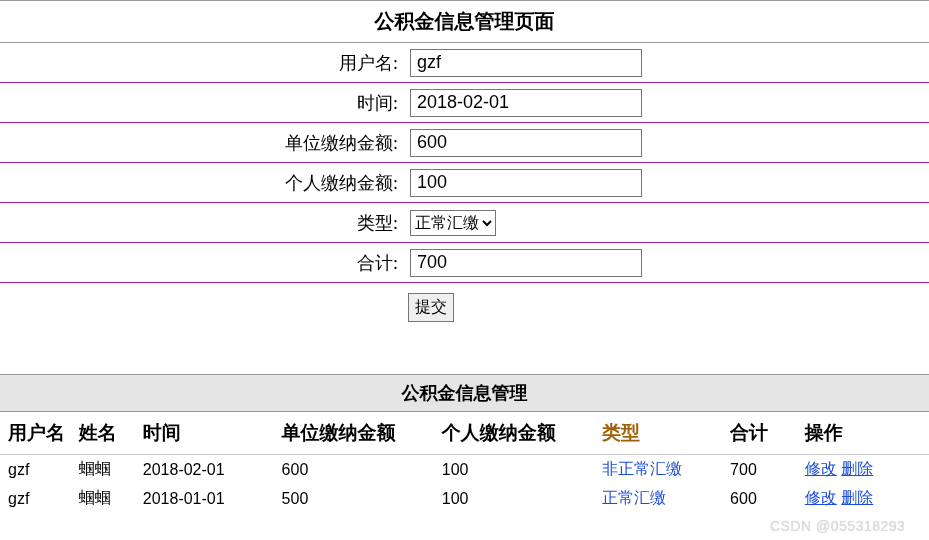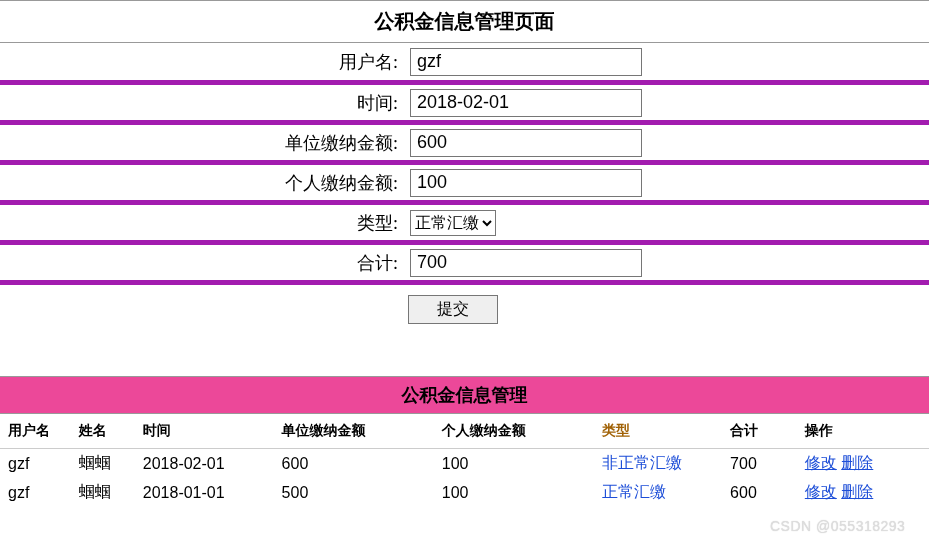--- a/index.html
+++ b/index.html
@@ -18,21 +18,21 @@
     .form-title {
       text-align: center;
       font-weight: bold;
       font-size: 20px;
       border: 1px solid #999;
       border-left: none;
       border-right: none;
       padding: 7px 0;
     }
     .form-row {
-      border-bottom: 5px solid #a21caf;
+      border-bottom: 1px solid #a21caf;
       height: 40px;
       margin-left: 44px;
     }
     .form-label {
       text-align: right;
       padding-right: 6px;
       vertical-align: middle;
       font-size: 18px;
       width: 404px;
     }
@@ -51,41 +51,41 @@
       background: #fff;
     }
     select {
       height: 26px;
       font-size: 16px;
       border: 1px solid #767676;
       background: #fff;
     }
     button {
       font-size: 16px;
-      padding: 3px 28px;
+      padding: 3px 6px;
       border: 1px solid #767676;
       background: #efefef;
       cursor: pointer;
     }
     .submit-row td { padding: 10px 0 12px 408px; border: none; }
     .spacer { height: 40px; }
 
     .list-title {
       text-align: center;
       font-weight: bold;
       font-size: 18px;
       border-top: 1px solid #999;
       border-bottom: 1px solid #999;
-      background: #ec4899;
+      background: #e5e5e5;
       padding: 6px 0;
     }
     .list-header th {
       text-align: left;
       font-weight: bold;
-      font-size: 14px;
+      font-size: 19px;
       padding: 8px 4px 8px 4px;
       border-bottom: 1px solid #ccc;
     }
     tbody.list-body td {
       font-size: 16px;
       padding: 4px;
       font-family: Arial, SimSun, sans-serif;
     }
     .col-user { width: 70px; padding-left: 8px !important; }
     .col-name { width: 60px; }

